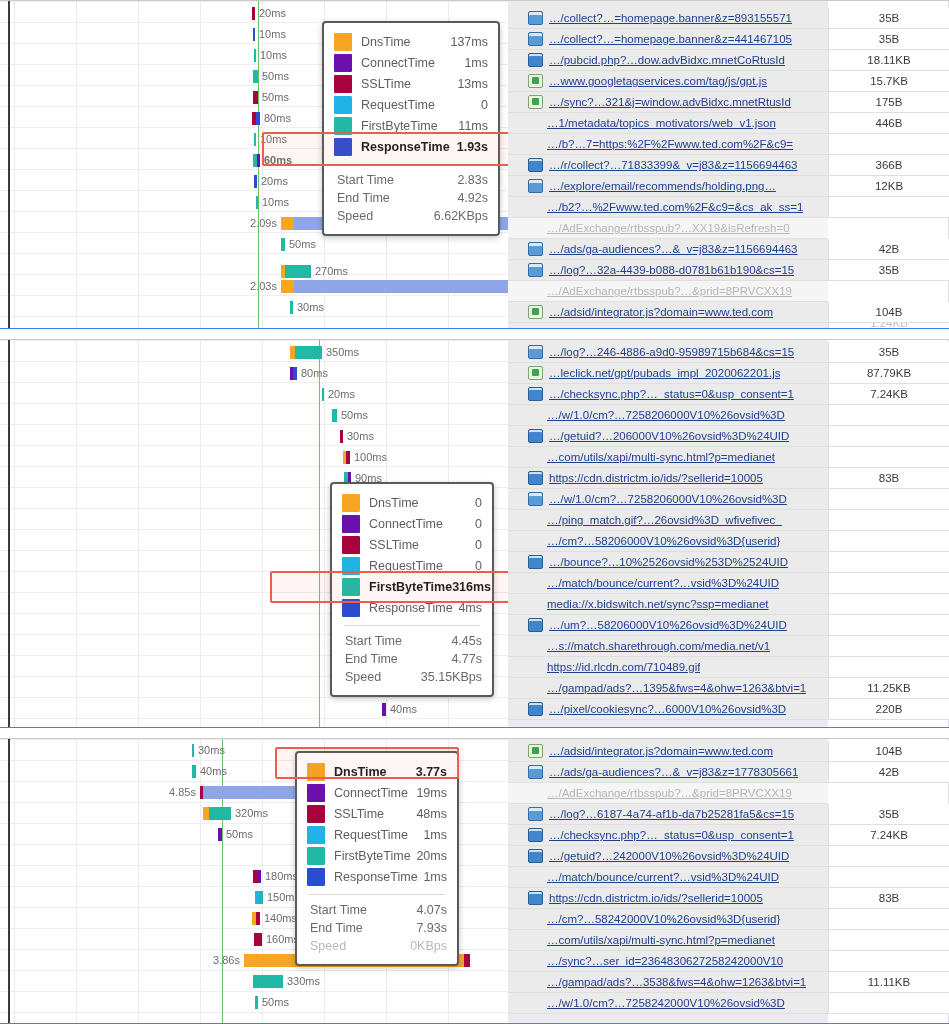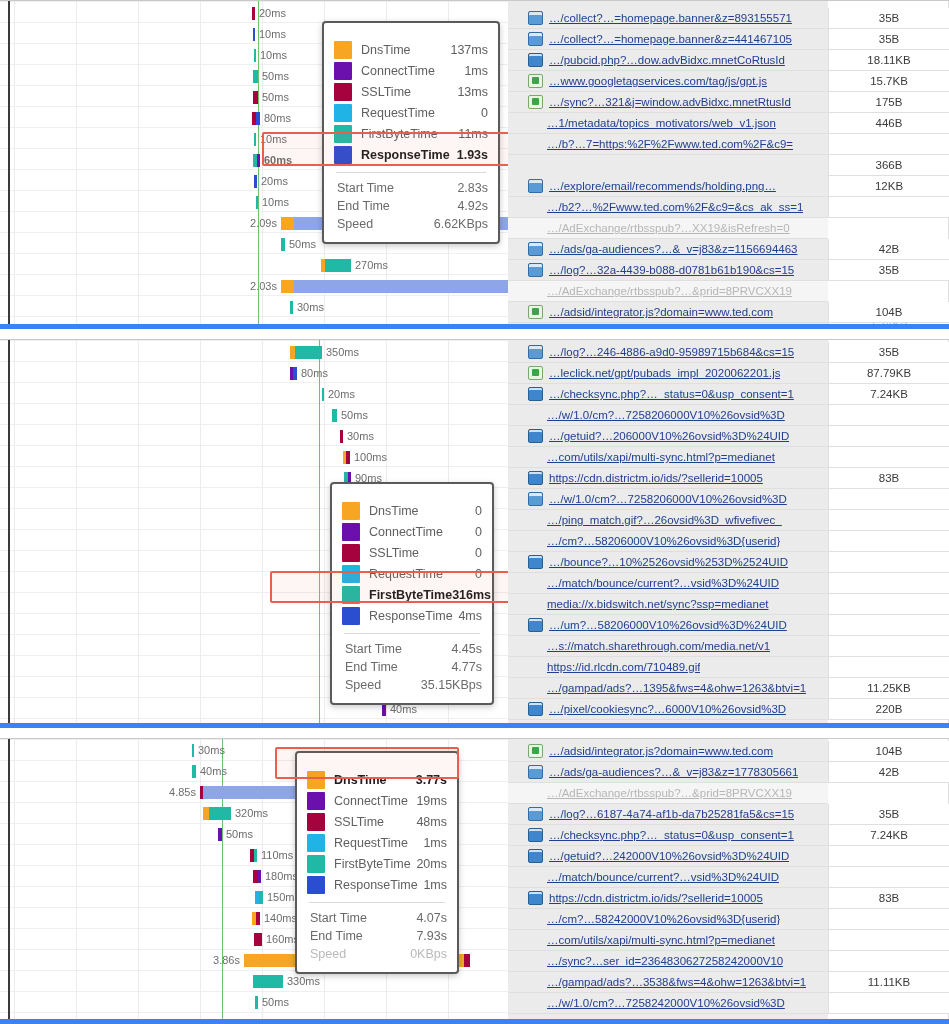--- a/index.html
+++ b/index.html
@@ -5,21 +5,21 @@
   html,body{margin:0;padding:0;background:#ffffff;}
   body{
     width:949px;height:1024px;overflow:hidden;
     font-family:"Liberation Sans","DejaVu Sans",sans-serif;
     -webkit-font-smoothing:antialiased;
   }
   .page{position:relative;width:949px;height:1024px;background:#fff;}
 
   
   .section{position:absolute;left:0;width:949px;background:#fff;
-           border-top:1px solid #c9c9c9;border-bottom:5px solid #3b82f6;
+           border-top:1px solid #c9c9c9;border-bottom:1px solid #3b82f6;
            box-sizing:border-box;overflow:hidden;}
   .sec-inner{position:relative;width:100%;height:100%;}
 
   
   .wf{position:absolute;left:0;top:0;width:508px;height:100%;background:#fff;overflow:hidden;}
   .wf-grid{position:absolute;inset:0;
     background-image:linear-gradient(to right, #ececec 1px, transparent 1px);
     background-size:62px 100%;background-position:14px 0;}
   .wf-hgrid{position:absolute;inset:0;
     background-image:linear-gradient(to bottom,#efefef 1px, transparent 1px);
@@ -35,21 +35,21 @@
   .seg-ssl{background:#a6023e;}
   .seg-req{background:#1fb3e6;}
   .seg-fb {background:#1fb9a5;}
   .seg-res{background:#2b4ed1;}
   .seg-tot{background:#8ea5e8;}
   .lbl{position:absolute;top:3px;font-size:11px;color:#6d6d6d;white-space:nowrap;line-height:15px;}
   .lbl.pre{text-align:right;}
 
   
   .tip{position:absolute;background:#fff;border:2px solid #5a5a5a;border-radius:4px;
-       box-shadow:0 2px 6px rgba(0,0,0,.22);padding:16px 10px 9px 10px;box-sizing:border-box;z-index:30;}
+       box-shadow:0 2px 6px rgba(0,0,0,.22);padding:8px 10px 9px 10px;box-sizing:border-box;z-index:30;}
   .tip-row{display:flex;align-items:center;height:21px;}
   .tip-sw{width:18px;height:18px;flex:0 0 18px;margin-right:9px;border-radius:1px;}
   .tip-name{font-size:12.5px;color:#5f5f5f;flex:1 1 auto;white-space:nowrap;}
   .tip-val{font-size:12.5px;color:#5f5f5f;white-space:nowrap;text-align:left;}
   .tip-row.hl .tip-name,.tip-row.hl .tip-val{color:#1c1c1c;font-weight:bold;}
   .tip-sep{height:1px;background:#d9d9d9;margin:7px 2px 6px 2px;}
   .tip-foot .tip-row{height:18px;}
   .tip-foot .tip-name{font-size:12.5px;color:#6a6a6a;padding-left:3px;}
   .tip-foot .tip-val{font-size:12.5px;color:#6a6a6a;}
   .tip-foot .tip-row.dim .tip-name,.tip-foot .tip-row.dim .tip-val{color:#b9b9b9;}
@@ -162,21 +162,21 @@
                 <span class="seg-tot" style="width: 214px;"></span>
               </div>
               <div class="lbl pre" style="left: 239px; width: 38px;">2.09s</div>
             </div>
             <div class="row" style="top: 233px;">
               <div class="bar" style="left: 281px;">
                 <span class="seg-fb" style="width: 4px;"></span>
               </div>
               <div class="lbl" style="left: 289px;">50ms</div>
             </div>
-            <div class="row" style="top: 254px; margin-left: 40px;">
+            <div class="row" style="top: 260px;">
               <div class="bar" style="left: 281px;">
                 <span class="seg-dns" style="width: 4px;"></span>
                 <span class="seg-fb" style="width: 26px;"></span>
               </div>
               <div class="lbl" style="left: 315px;">270ms</div>
             </div>
             <div class="row" style="top: 275px;">
               <div class="bar" style="left: 281px;">
                 <span class="seg-dns" style="width: 13px;"></span>
                 <span class="seg-tot" style="width: 214px;"></span>
@@ -284,20 +284,24 @@
               <div class="rl-size">446B</div>
             </div>
             <div class="rl-row" style="top: 133px;">
               <div class="rl-url">
                 <span class="ico none"></span>
                 <a class="utext">…/b?…7=https:%2F%2Fwww.ted.com%2F&amp;c9=</a>
               </div>
               <div class="rl-size"></div>
             </div>
             <div class="rl-row" style="top: 154px;">
+              <div class="rl-url">
+                <span class="ico doc2"></span>
+                <a class="utext">…/r/collect?…71833399&amp;_v=j83&amp;z=1156694463</a>
+              </div>
               <div class="rl-size">366B</div>
             </div>
             <div class="rl-row" style="top: 175px;">
               <div class="rl-url">
                 <span class="ico doc"></span>
                 <a class="utext">…/explore/email/recommends/holding.png…</a>
               </div>
               <div class="rl-size">12KB</div>
             </div>
             <div class="rl-row" style="top: 196px;">
@@ -632,27 +636,20 @@
                 <span class="seg-fb" style="width: 22px;"></span>
               </div>
               <div class="lbl" style="left: 235px;">320ms</div>
             </div>
             <div class="row" style="top: 85px;">
               <div class="bar" style="left: 218px;">
                 <span class="seg-con" style="width: 4px;"></span>
               </div>
               <div class="lbl" style="left: 226px;">50ms</div>
             </div>
-            <div class="row" style="top: 106px;">
-              <div class="bar" style="left: 250px;">
-                <span class="seg-ssl" style="width: 4px;"></span>
-                <span class="seg-fb" style="width: 3px;"></span>
-              </div>
-              <div class="lbl" style="left: 261px;">110ms</div>
-            </div>
             <div class="row" style="top: 127px;">
               <div class="bar" style="left: 253px;">
                 <span class="seg-ssl" style="width: 4px;"></span>
                 <span class="seg-con" style="width: 4px;"></span>
               </div>
               <div class="lbl" style="left: 265px;">180ms</div>
             </div>
             <div class="row" style="top: 148px;">
               <div class="bar" style="left: 255px;">
                 <span class="seg-req" style="width: 4px;"></span>

